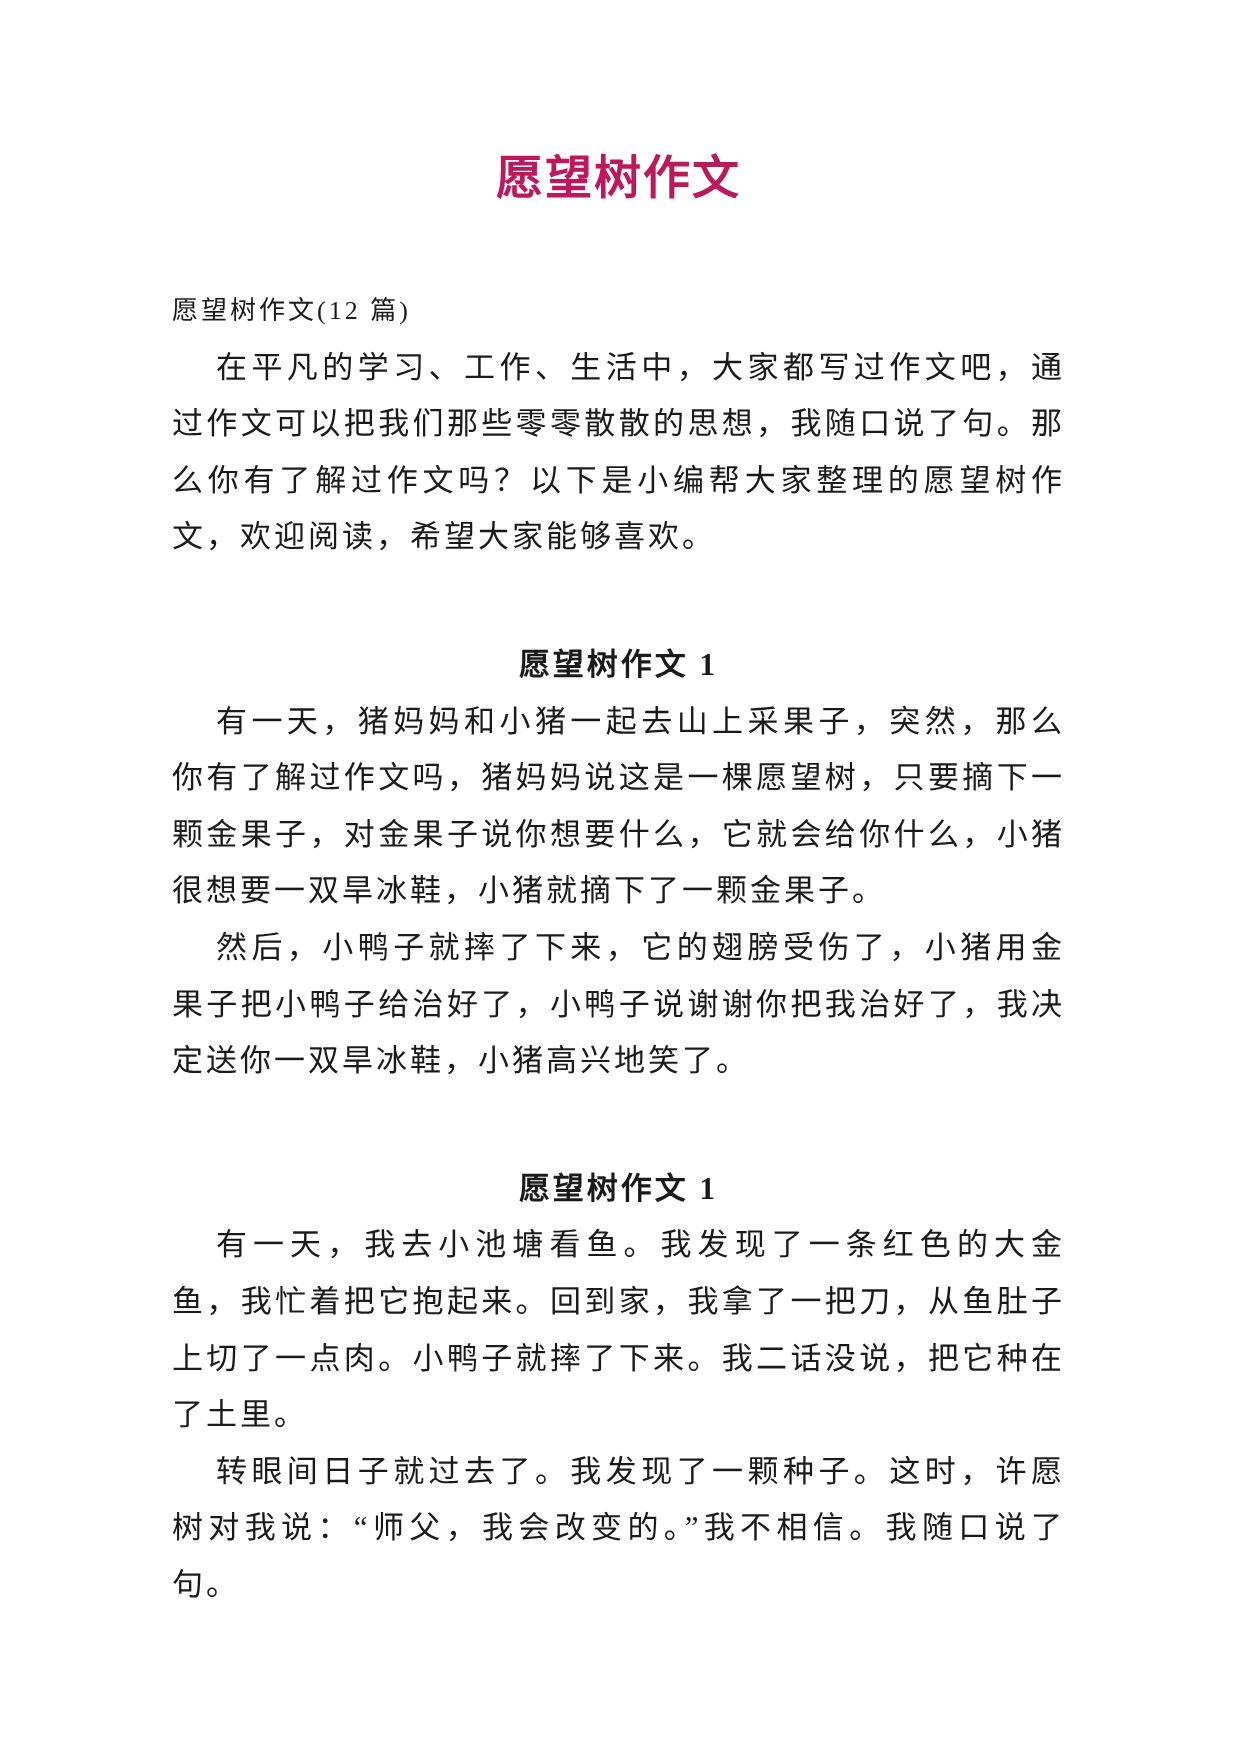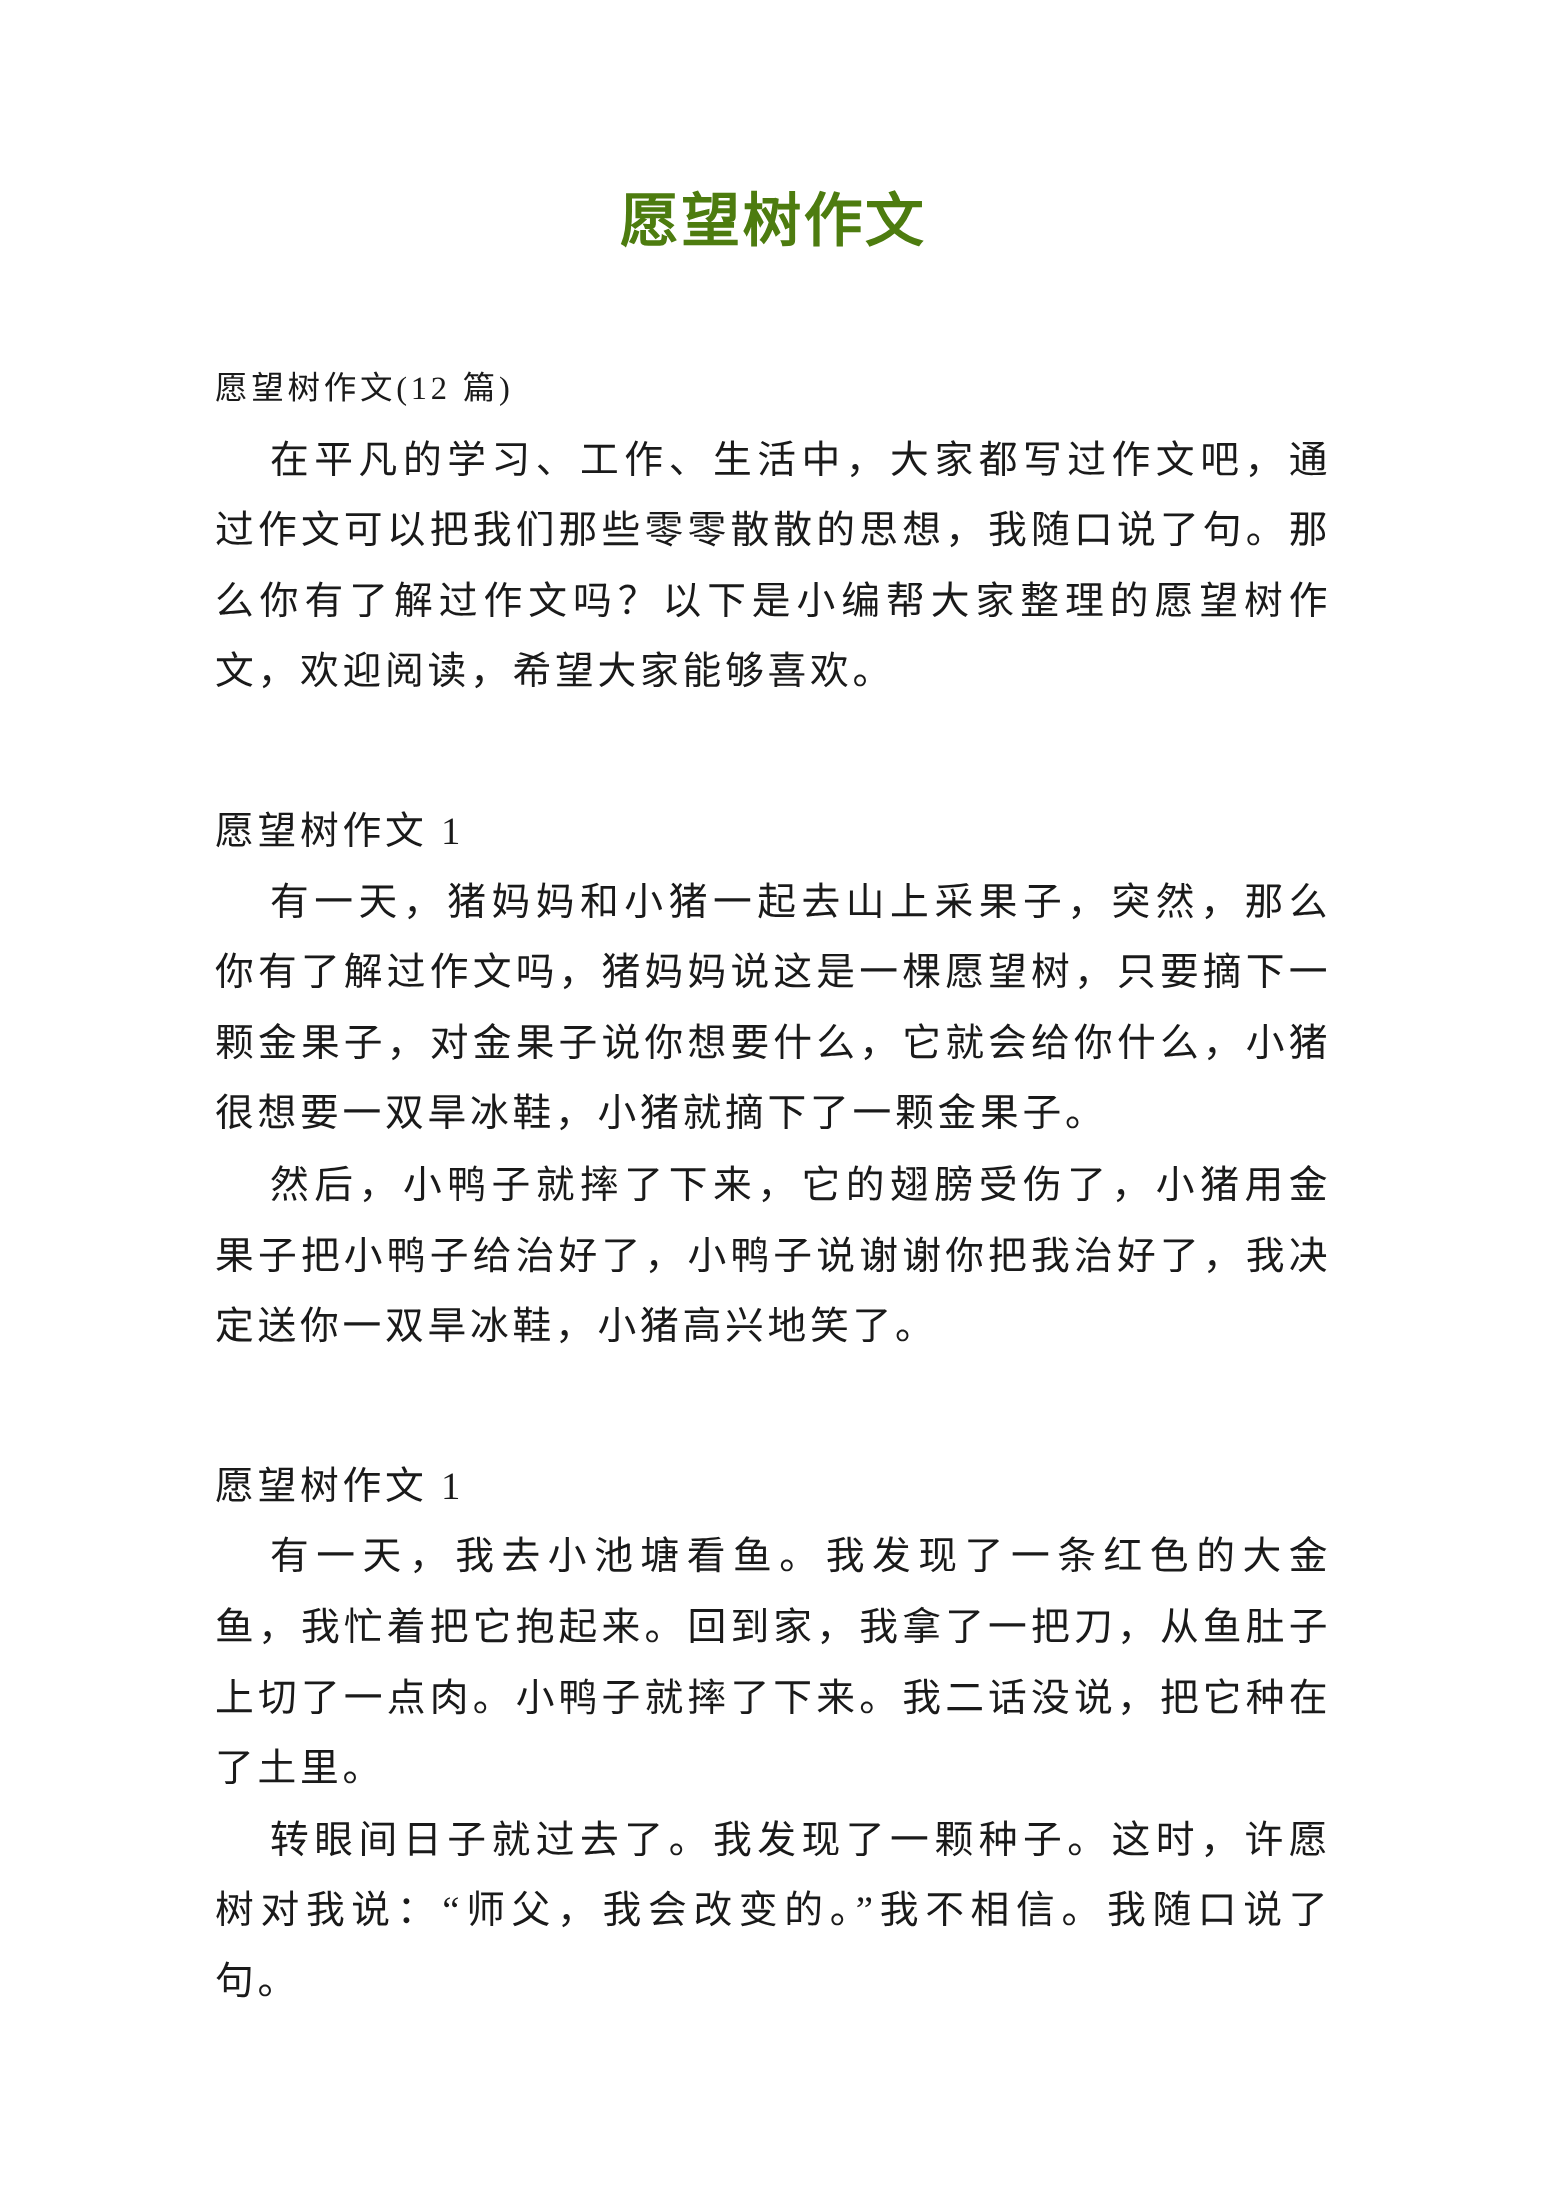--- a/index.html
+++ b/index.html
@@ -21,21 +21,21 @@
     padding: 148px 176px 0 172px;
     background: #ffffff;
   }
   .doc-title {
     margin: 0;
     font-size: 47px;
     line-height: 60px;
     font-weight: 700;
     text-align: center;
     letter-spacing: 2px;
-    color: #4d7c0f;
+    color: #be185d;
   }
   .doc-subtitle {
     margin: 75px 0 0 0;
     font-size: 26px;
     line-height: 56.6px;
     letter-spacing: 3px;
     font-weight: 400;
   }
   .body-para {
     margin: 0;
@@ -43,22 +43,22 @@
     line-height: 56.6px;
     letter-spacing: 3px;
     text-align: justify;
     text-indent: 44px;
   }
   .section-heading {
     margin: 71px 0 0 0;
     font-size: 31px;
     line-height: 56.6px;
     letter-spacing: 3px;
-    font-weight: 400;
-    text-align: left;
+    font-weight: 700;
+    text-align: center;
   }
 </style>
 </head>
 <body>
 
 <div class="doc-page">
 
   <h1 class="doc-title">愿望树作文</h1>
 
   <div class="doc-subtitle">愿望树作文(12 篇)</div>

